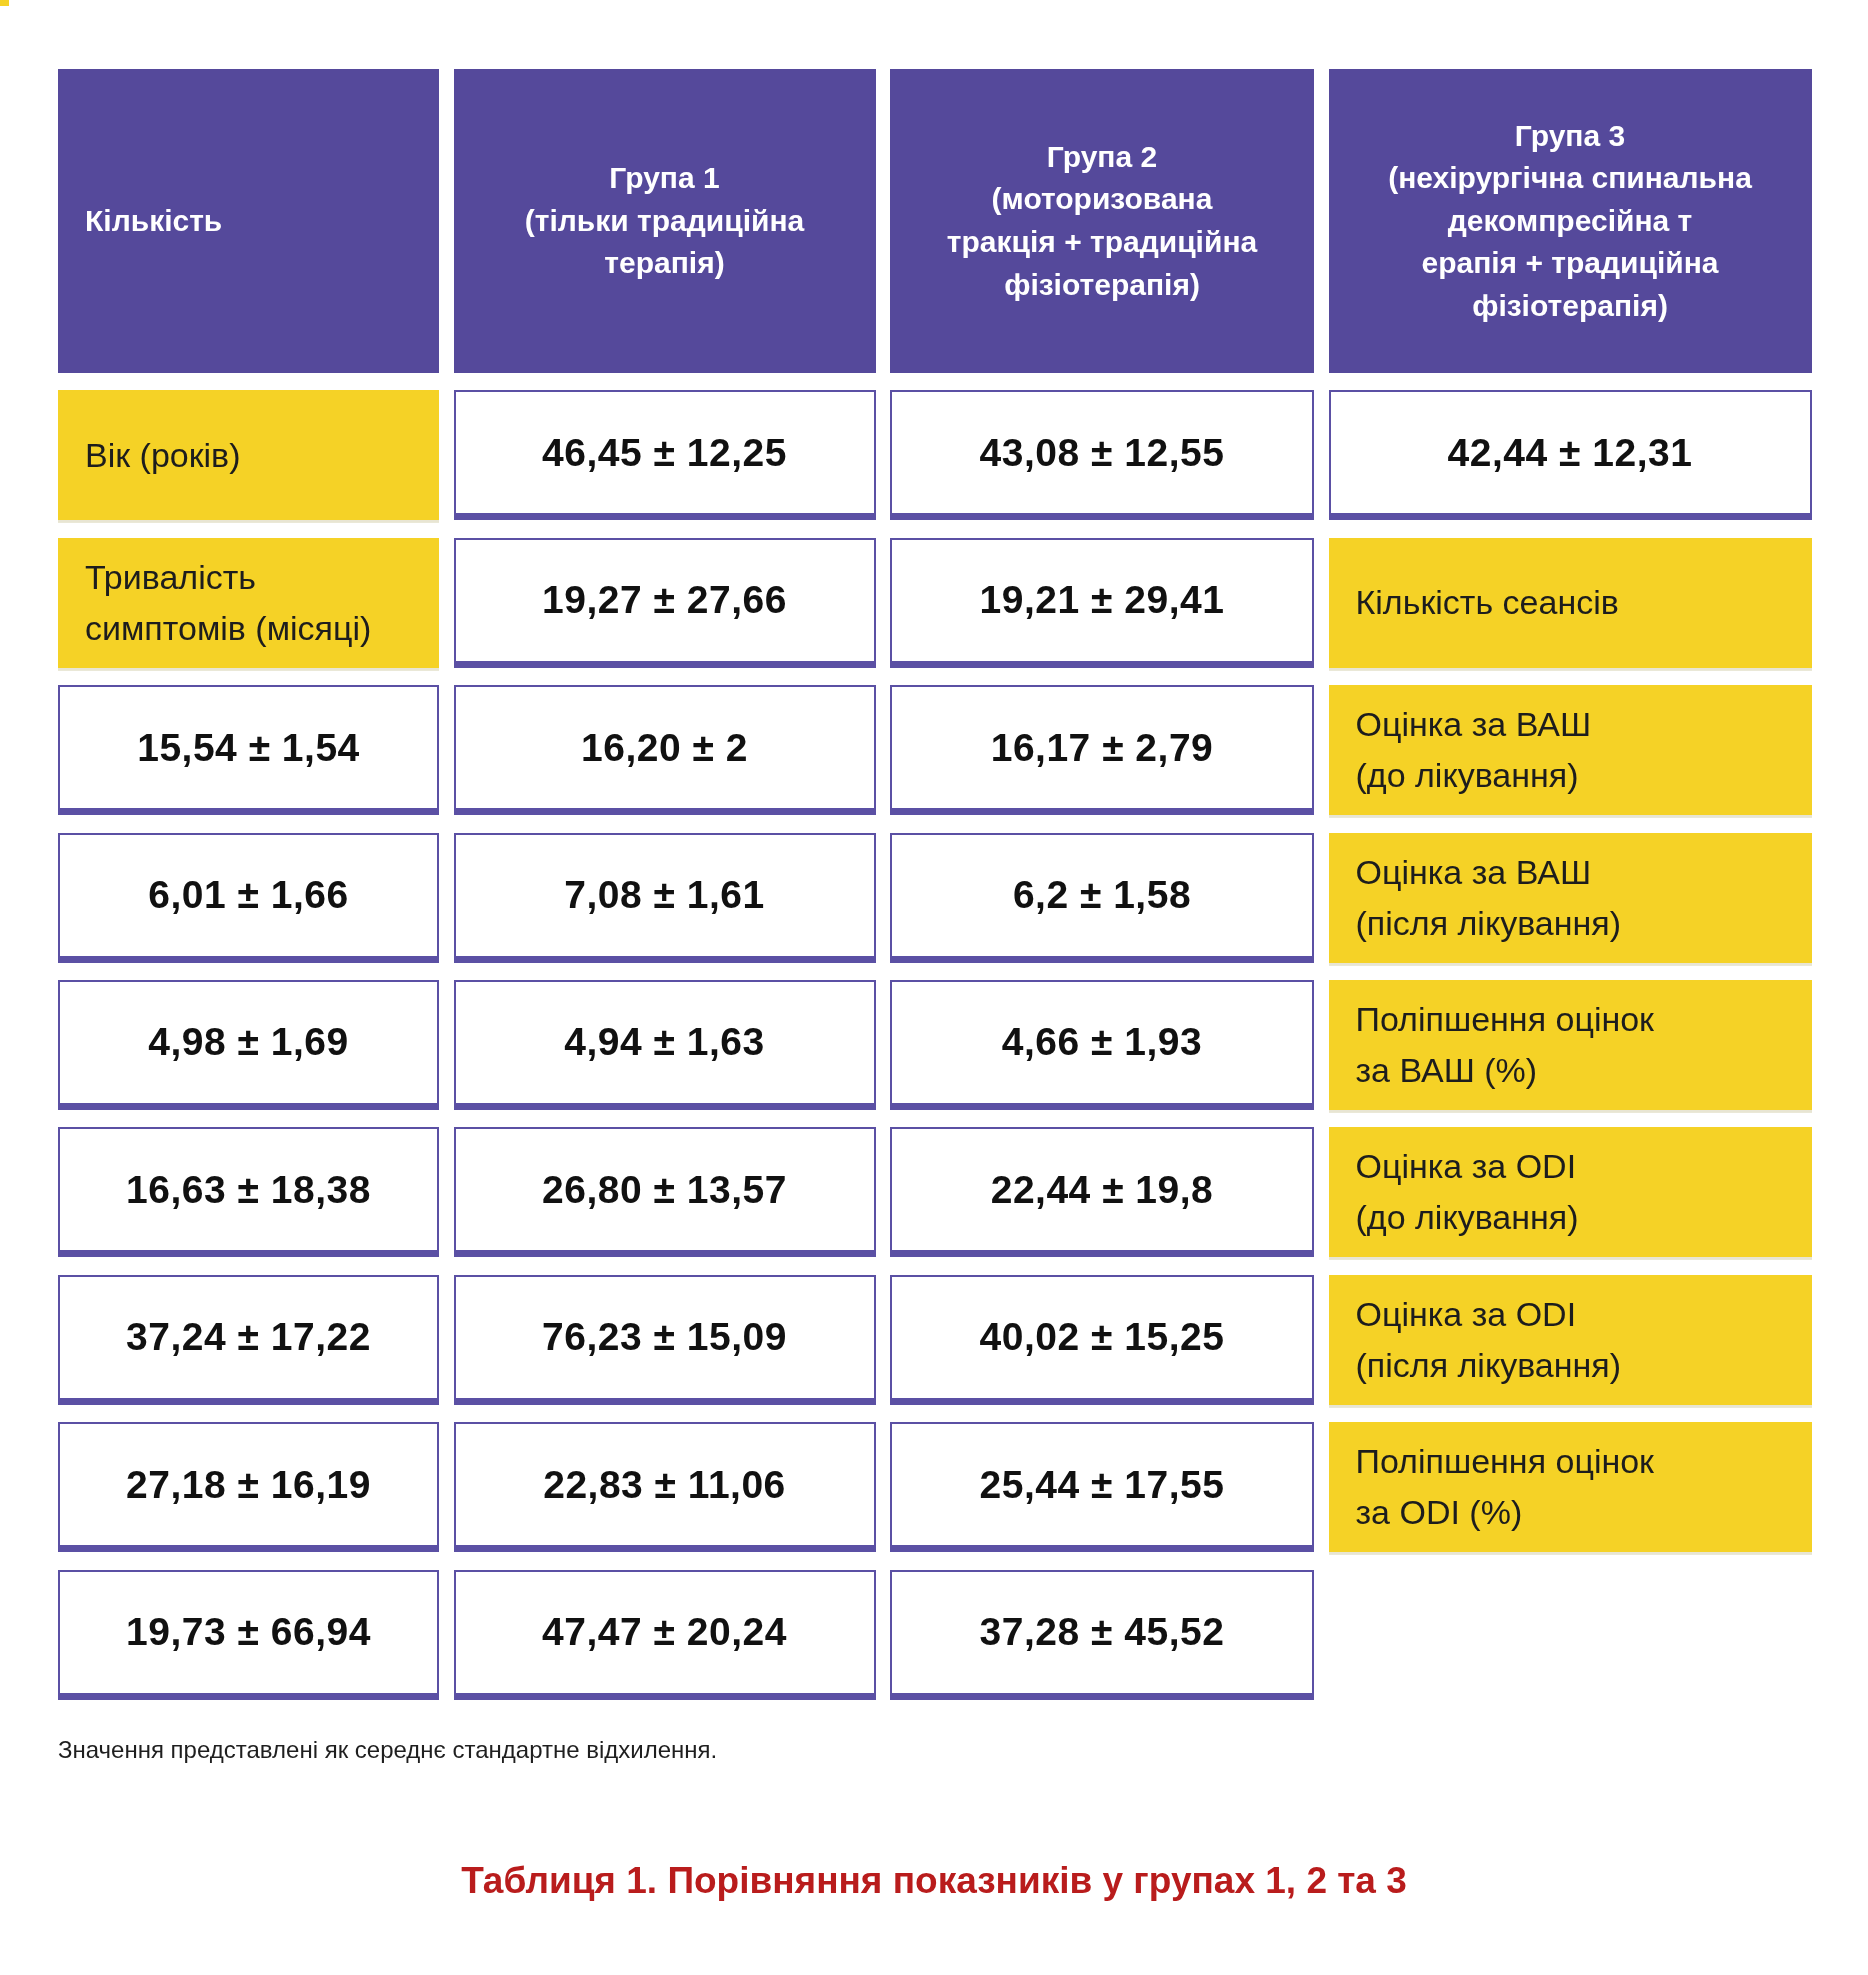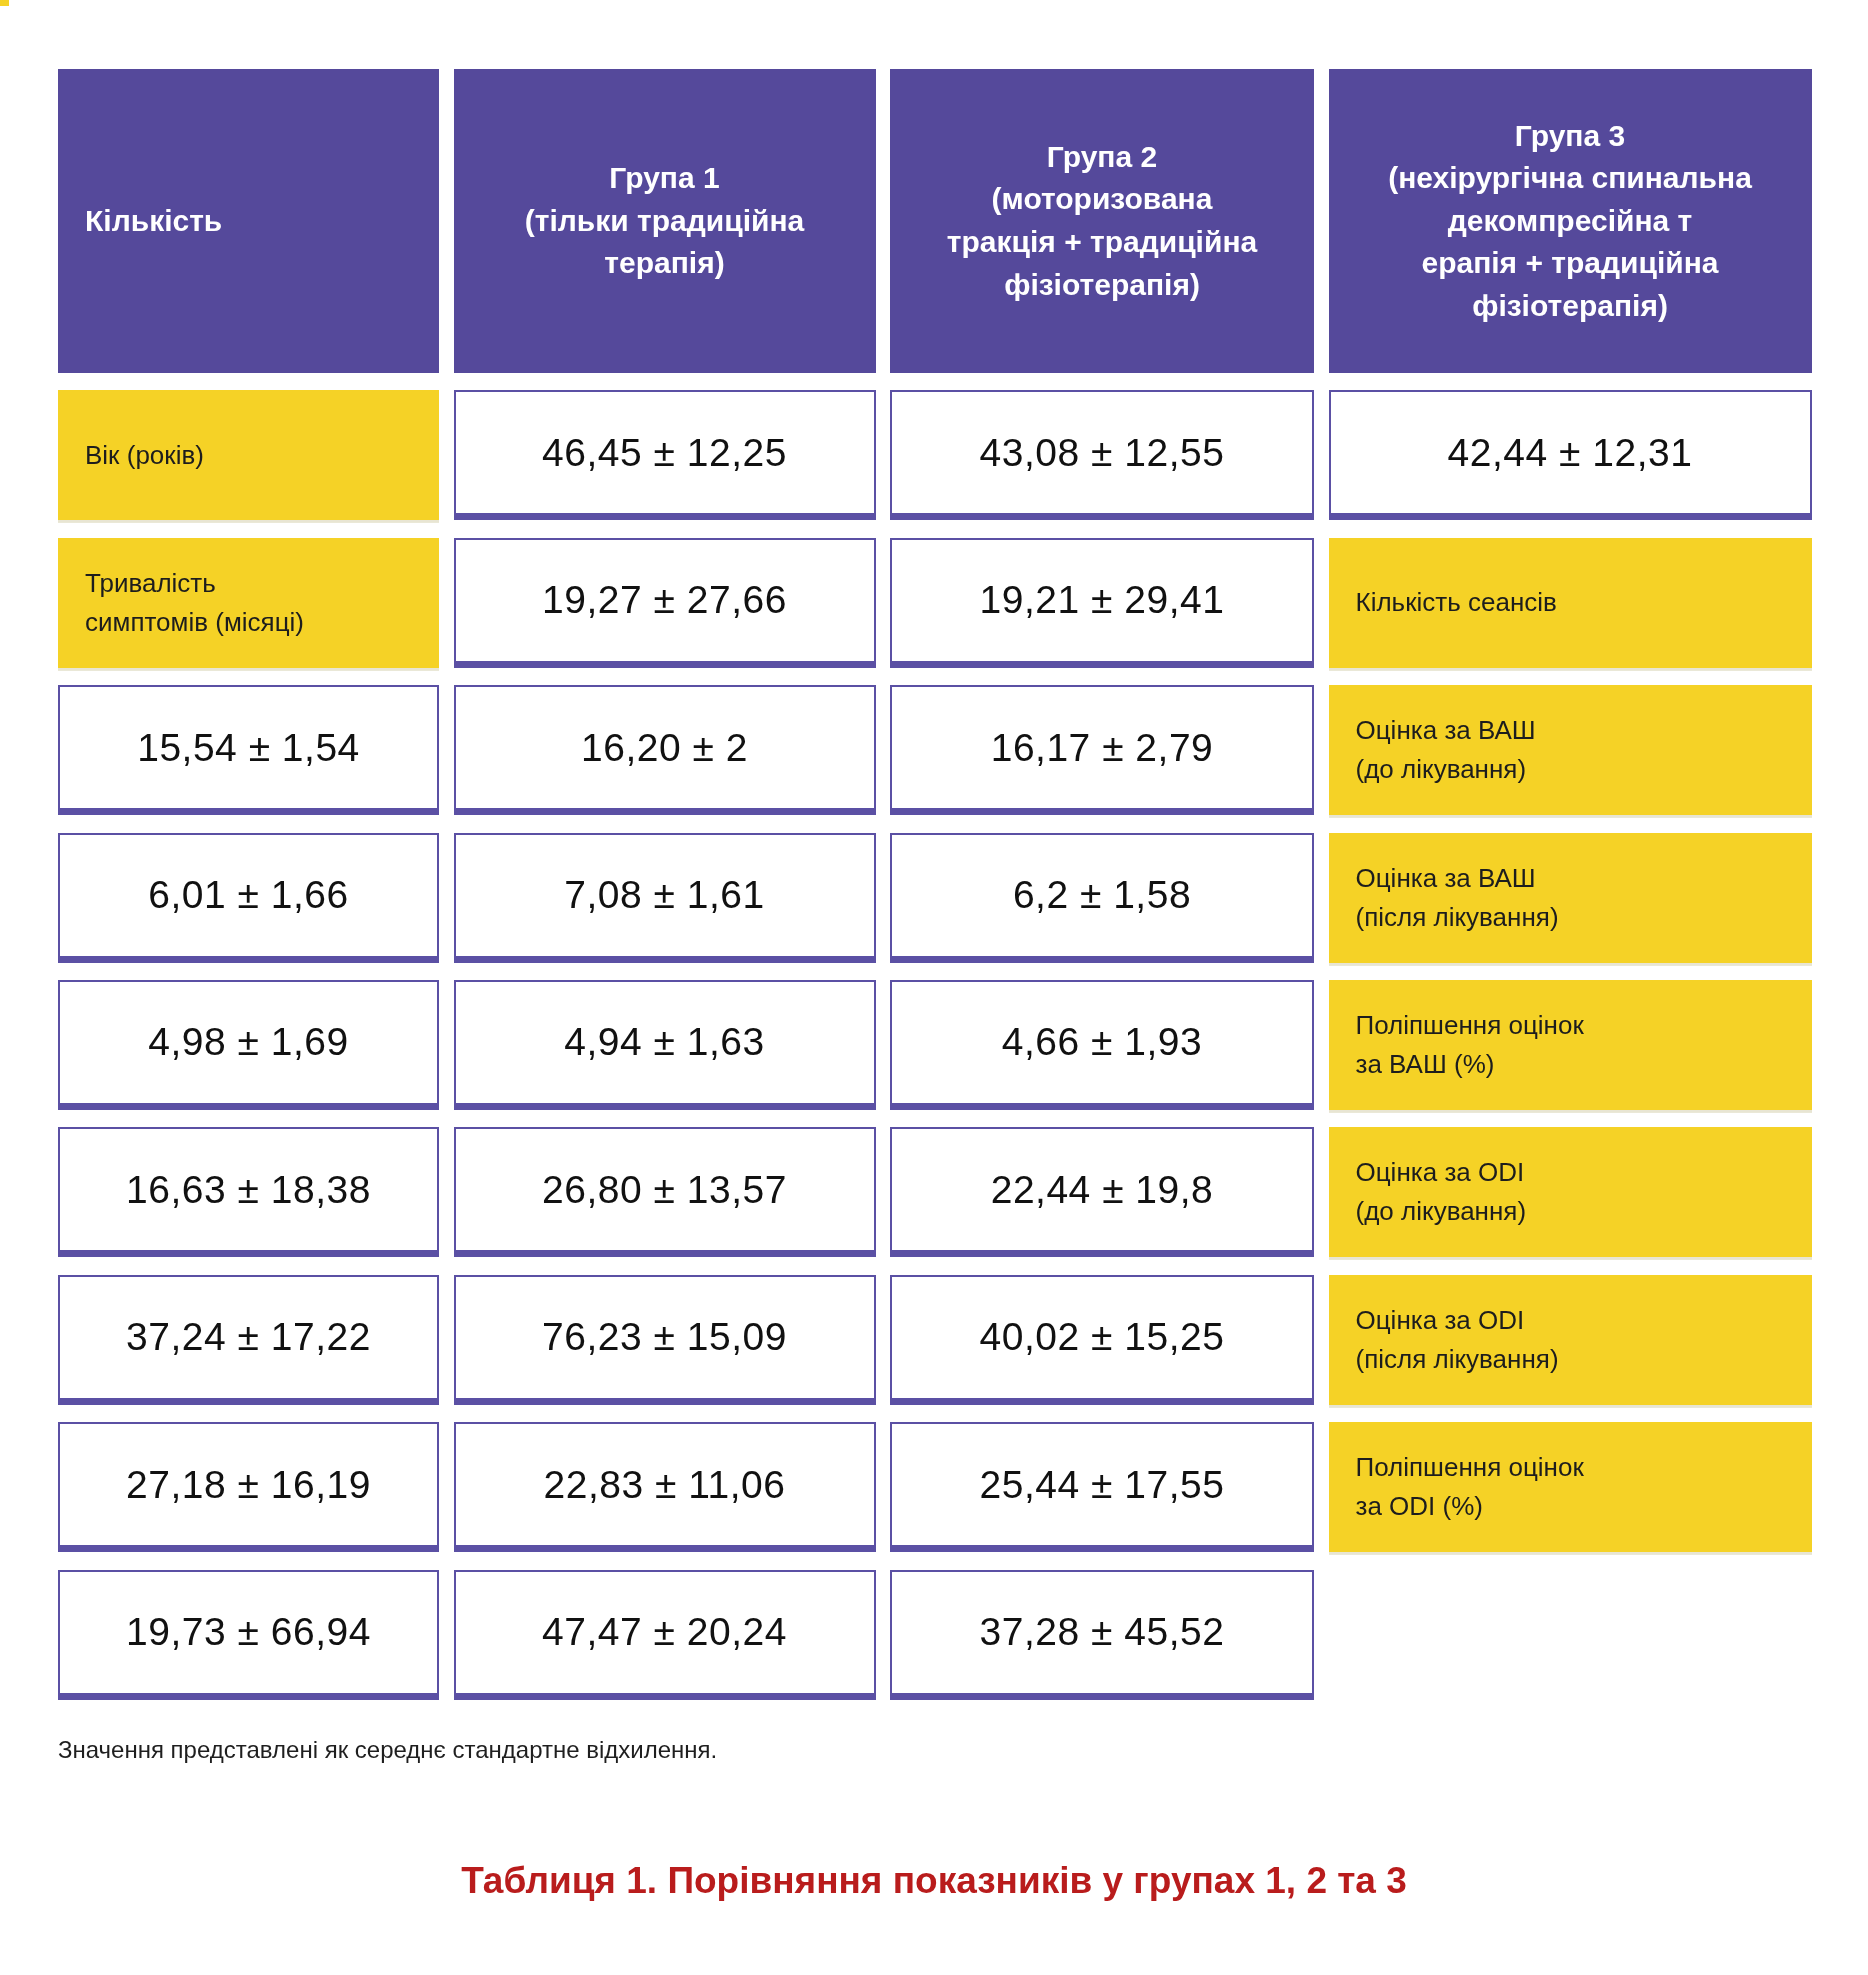--- a/index.html
+++ b/index.html
@@ -50,36 +50,36 @@
     padding: 0 14.5px;
   }
   .header-cell.first {
     justify-content: flex-start;
     text-align: left;
     padding-left: 27px;
   }
   .label-cell {
     background: #F5D226;
     color: #1d1d1d;
-    font-size: 26px;
+    font-size: 34px;
     line-height: 1.5;
     justify-content: flex-start;
     text-align: left;
     white-space: pre-line;
     padding-left: 27px;
     padding-right: 9.7px;
     box-shadow: 0 2.9px 0 rgba(130, 110, 10, 0.18);
   }
   .value-cell {
     background: #ffffff;
     border: 2.9px solid #5B50A4;
     border-bottom-width: 7.2px;
     color: #111111;
     font-size: 39px;
-    font-weight: 400;
+    font-weight: 700;
     letter-spacing: 0.5px;
     text-align: center;
   }
   .footnote {
     position: absolute;
     left: 58px;
     top: 1736px;
     font-size: 24px;
     color: #1f1f1f;
   }

